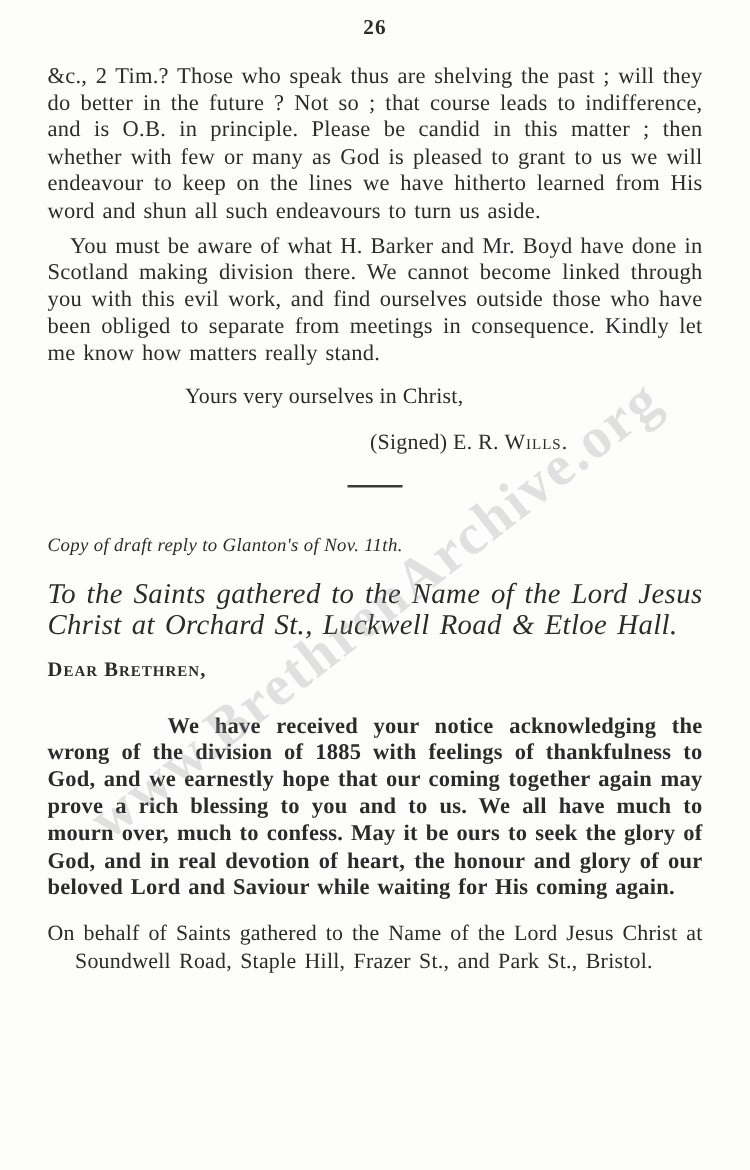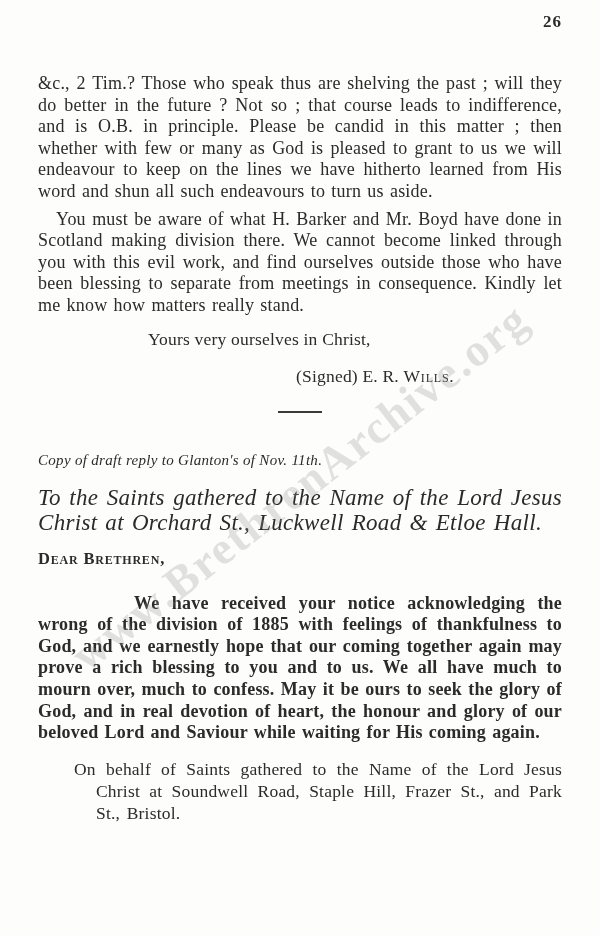--- a/index.html
+++ b/index.html
@@ -24,25 +24,25 @@
     transform: translate(-50%, -50%) rotate(-38deg);
     font-size: 46px;
     font-weight: bold;
     letter-spacing: 2px;
     color: rgba(150, 150, 158, 0.28);
     white-space: nowrap;
     pointer-events: none;
     z-index: 3;
   }
   .page-number {
-    text-align: right;
+    text-align: center;
     font-size: 17px;
     font-weight: bold;
     letter-spacing: 1px;
-    margin-bottom: 41px;
+    margin-bottom: 18px;
   }
   .para {
     font-size: 18px;
     line-height: 21.6px;
     text-align: justify;
     letter-spacing: 0.2px;
     word-spacing: 1.5px;
   }
   .para.indent { text-indent: 18px; margin-top: 6px; }
   .para.big-indent { text-indent: 96px; margin-top: 24px; font-weight: bold; }
@@ -87,35 +87,34 @@
   }
   .footer-note {
     font-size: 17.5px;
     line-height: 22px;
     text-align: justify;
     word-spacing: 2px;
     letter-spacing: 0.2px;
     margin-top: 14px;
     padding-left: 22px;
     text-indent: -22px;
-    margin-left: 36px;
   }
 </style>
 </head>
 <body>
 
 <div class="page">
 
   <div class="watermark">www.BrethrenArchive.org</div>
 
   <div class="page-number">26</div>
 
   <p class="para">&amp;c., 2 Tim.?  Those who speak thus are shelving the past ; will they do better in the future ?  Not so ; that course leads to indifference, and is O.B. in principle.  Please be candid in this matter ; then whether with few or many as God is pleased to grant to us we will endeavour to keep on the lines we have hitherto learned from His word and shun all such endeavours to turn us aside.</p>
 
-  <p class="para indent">You must be aware of what H. Barker and Mr. Boyd have done in Scotland making division there. We cannot become linked through you with this evil work, and find ourselves outside those who have been blessing to separate from meetings in consequence. Kindly let me know how matters really stand.</p>
+  <p class="para indent">You must be aware of what H. Barker and Mr. Boyd have done in Scotland making division there. We cannot become linked through you with this evil work, and find ourselves outside those who have been obliged to separate from meetings in consequence. Kindly let me know how matters really stand.</p>
 
   <p class="closing">Yours very ourselves in Christ,</p>
 
   <p class="signature"><span>(Signed) E. R. </span><span class="smallcaps">Wills.</span></p>
 
   <div class="divider"></div>
 
   <p class="reply-heading italic">Copy of draft reply to Glanton's of Nov. 11th.</p>
 
   <p class="reply-address italic">To the Saints gathered to the Name of the Lord Jesus Christ at Orchard St., Luckwell Road &amp; Etloe Hall.</p>

